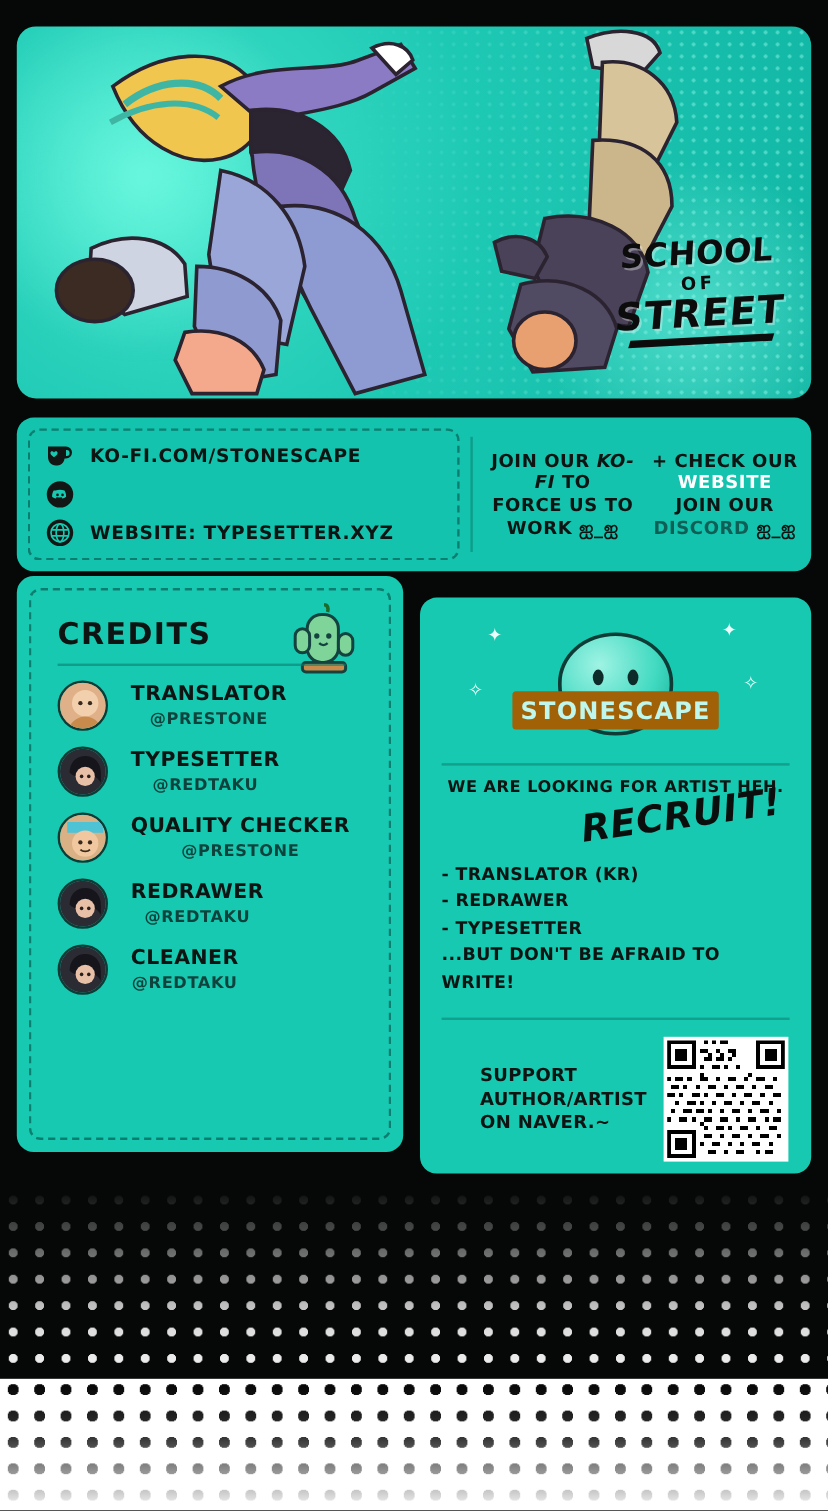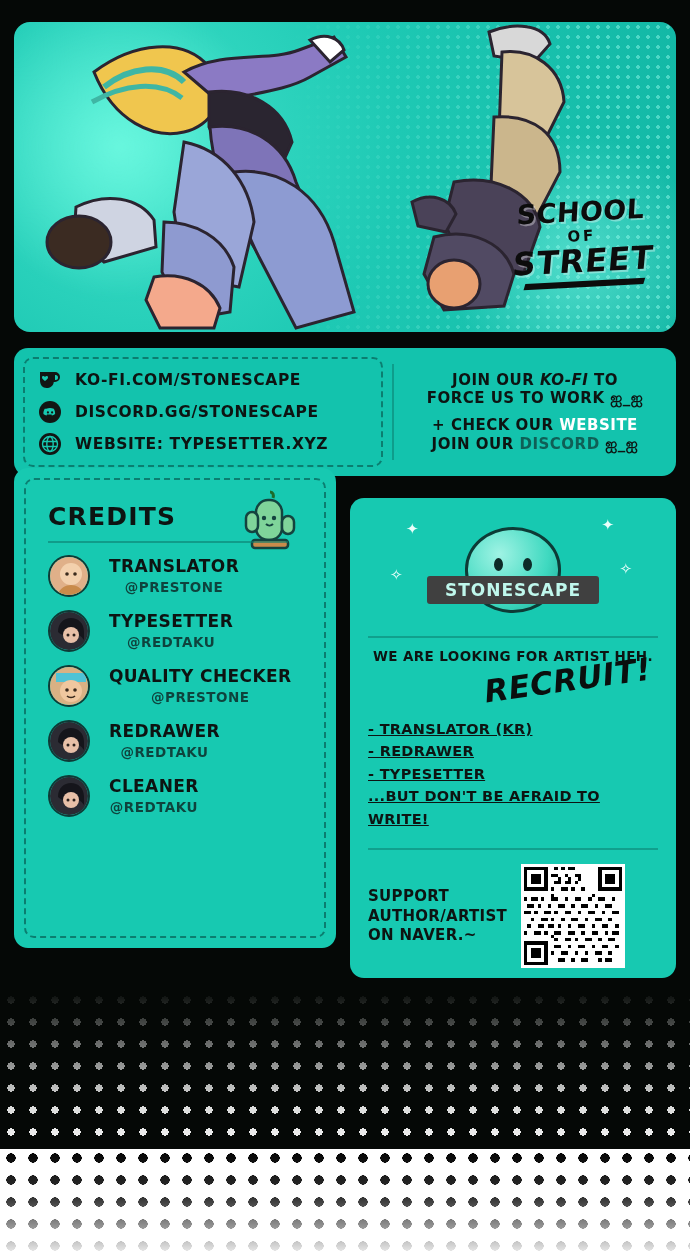--- a/index.html
+++ b/index.html
@@ -123,36 +123,36 @@
   }
   .link-text {
     font-family: "DejaVu Sans", sans-serif;
     font-size: 15.5px; font-weight: 700; letter-spacing: .6px;
     color: #0d1412;
   }
   .divider-v {
     width: 2px; margin: 16px 0; background: #0b7e70; opacity: .55;
   }
   .join-col {
-    flex: 1; display: flex; flex-direction: column;
+    flex: 1; display: flex; flex-direction: row;
     align-items: center; justify-content: center; gap: 8px;
     padding: 8px 10px; text-align: center; border-radius: 29px;
   }
   .join-line {
     font-family: "DejaVu Sans", sans-serif;
     font-weight: 700; font-size: 15px; letter-spacing: .5px;
     color: #0d1412; line-height: 1.25;
   }
   .join-line em { font-style: italic; }
   .hl-white { color: #ffffff; }
   .hl-dark  { color: #0f5f56; }
 
   
   .credits-card {
-    position: absolute; left: 14px; top: 468px;
+    position: absolute; left: 14px; top: 480px;
     width: 322px; height: 480px;
     border-radius: 14px;
     background: #17c9b1;
   }
   .credits-inner {
     position: absolute; inset: 10px;
     border: 2px dashed #0b7e70;
     border-radius: 10px;
     padding: 22px 18px 10px 22px;
   }
@@ -210,49 +210,49 @@
   }
   .eye { position: absolute; width: 9px; height: 13px; border-radius: 50%; background:#0d2b28; top: 28px;}
   .eye.l { left: 26px; } .eye.r { right: 26px; }
   .smile {
     position:absolute; left: 38px; top: 46px; width: 20px; height: 11px;
     border-bottom: 3px solid #0d2b28; border-radius: 0 0 12px 12px;
   }
   .stone-band {
     position: absolute; left: 50%; top: 62px; transform: translateX(-50%);
     width: 172px; padding: 4px 0;
-    background: #404040; color: #bff7ec;
-    font-family: "DejaVu Sans", sans-serif;
-    font-weight: 700; font-size: 17px; letter-spacing: 1px;
+    background: #a16207; color: #bff7ec;
+    font-family: "DejaVu Sans", sans-serif;
+    font-weight: 700; font-size: 20px; letter-spacing: 1px;
     text-align: center; border-radius: 3px;
   }
   .spark { position:absolute; color:#eafffb; font-size: 15px; }
   .rule-h { height: 2px; background: #0b7e70; opacity:.55; margin: 10px 0; }
   .looking {
     font-family: "DejaVu Sans", sans-serif;
     font-weight: 700; font-size: 13.5px; letter-spacing: .4px;
     color: #0d1412; text-align: center; margin: 6px 0 6px;
   }
   .recruit-word {
     font-family: "DejaVu Sans", sans-serif;
     font-weight: 700; font-style: italic;
     font-size: 31px; letter-spacing: .5px; color: #0a0f0e;
     text-align: right; transform: rotate(-8deg);
     margin: 4px 6px 12px 0;
   }
   .need-list {
     font-family: "DejaVu Sans", sans-serif;
     font-weight: 700; font-size: 14.5px; letter-spacing: .3px;
-    color: #0d1412; line-height: 1.55; text-decoration: underline;
+    color: #0d1412; line-height: 1.55;
   }
   .support-row { display: flex; align-items: center; gap: 14px; margin-top: 14px; }
   .support-text {
     font-family: "DejaVu Sans", sans-serif;
     font-weight: 700; font-size: 15px; letter-spacing: .3px;
-    color: #0d1412; line-height: 1.3;
+    color: #0d1412; line-height: 1.3; margin-left: 32px;
   }
   .qr { width: 104px; height: 104px; flex: 0 0 104px; background:#fff; padding:3px; }
 
   
   .footer {
     position: absolute; left: 0; bottom: 0; width: 690px; height: 270px;
     overflow: hidden;
   }
   .footer-white {
     position: absolute; left: 0; bottom: 0; width: 690px; height: 110px;
@@ -339,21 +339,20 @@
 
       <div class="link-row">
         <span class="link-ico">
           <svg width="24" height="24" viewBox="0 0 24 24">
               <circle cx="12" cy="12" r="11" fill="#121614"></circle>
               <path d="M8.2 8.8c2.5-1 5.1-1 7.6 0 .9 1.5 1.4 3.2 1.3 5.1-1 .8-2.1 1.3-3.2 1.6l-.6-1c.4-.2.8-.4 1.1-.6-2 .9-4.3.9-6.3 0 .3.2.7.4 1.1.6l-.6 1c-1.1-.3-2.2-.8-3.2-1.6-.1-1.9.4-3.6 1.3-5.1z" fill="#17c9b1"></path>
               <circle cx="9.9" cy="12.4" r="1.1" fill="#121614"></circle>
               <circle cx="14.1" cy="12.4" r="1.1" fill="#121614"></circle>
             </svg>
         </span>
-        <span class="link-text">DISCORD.GG/STONESCAPE</span>
       </div>
 
       <div class="link-row">
         <span class="link-ico">
           <svg width="24" height="24" viewBox="0 0 24 24">
               <circle cx="12" cy="12" r="11" fill="#121614"></circle>
               <g stroke="#17c9b1" stroke-width="1.4" fill="none">
                 <circle cx="12" cy="12" r="7.5"></circle>
                 <ellipse cx="12" cy="12" rx="3.2" ry="7.5"></ellipse>
                 <path d="M4.8 9.5h14.4M4.8 14.5h14.4"></path>

